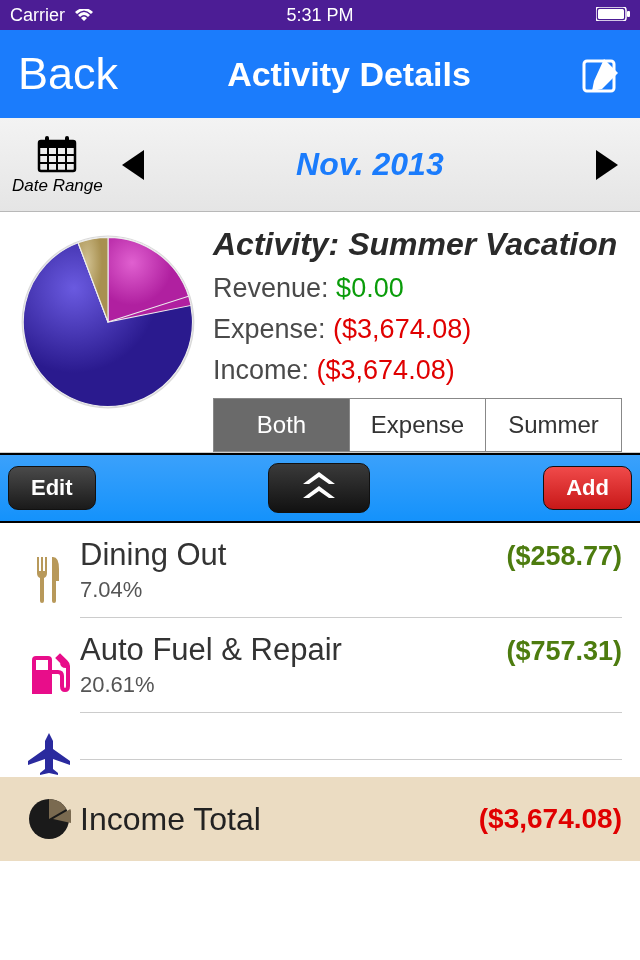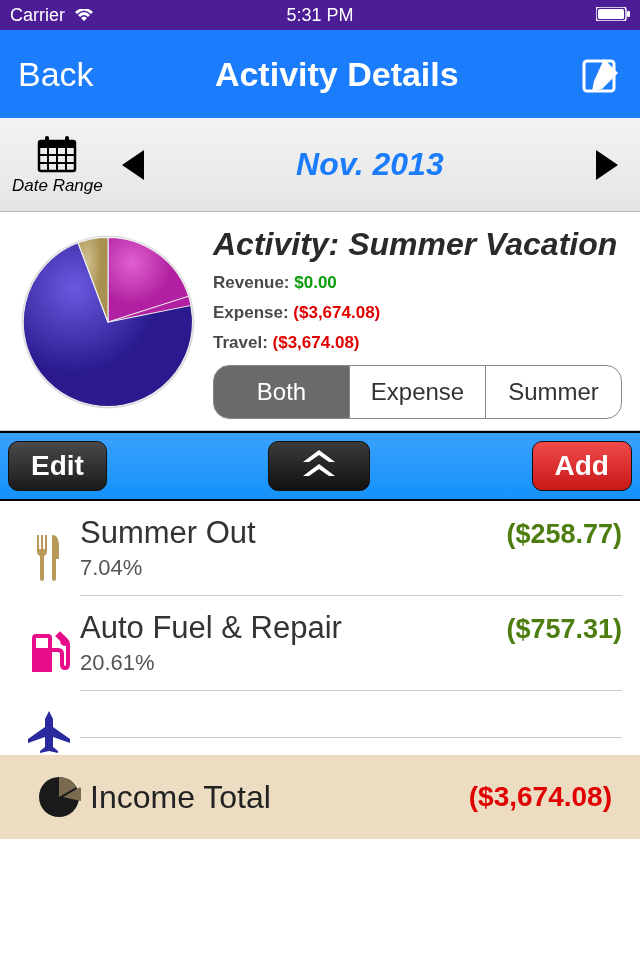--- a/index.html
+++ b/index.html
@@ -2,59 +2,59 @@
 <html><head>
   <meta charset="utf-8">
   <style>
     * { margin: 0; padding: 0; box-sizing: border-box; font-family: -apple-system, Helvetica, Arial, sans-serif; }
     body { width: 640px; height: 960px; overflow: hidden; background: #fff; }
     
     .status-bar { height: 30px; background: #4c1d95; display: flex; justify-content: space-between; align-items: center; padding: 0 10px; color: #fff; font-size: 18px; font-weight: 500; }
     .status-bar .center { position: absolute; left: 50%; transform: translateX(-50%); }
     
     .nav-bar { height: 88px; background: #1b7cfc; display: flex; align-items: center; justify-content: space-between; padding: 0 18px; color: #fff; }
-    .nav-bar .back { font-size: 34px; font-weight: 400; }
+    .nav-bar .back { font-size: 45px; font-weight: 400; }
     .nav-bar .title { font-size: 34px; font-weight: 600; }
     .nav-bar .compose { width: 42px; height: 42px; }
     
     .date-bar { height: 94px; background: linear-gradient(#f3f3f3, #e5e5e5); border-bottom: 1px solid #b8b8b8; display: flex; align-items: center; padding: 0 12px; }
     .date-range { display: flex; flex-direction: column; align-items: center; margin-right: 9px; }
     .date-range-label { font-size: 17px; font-style: italic; color: #000; margin-top: 2px; }
     .arrow-btn { width: 42px; height: 42px; display: flex; align-items: center; justify-content: center; }
     .date-label { flex: 1; text-align: center; font-size: 32px; font-weight: 700; font-style: italic; color: #1b7cfc; }
     
     .summary { display: flex; padding: 14px 18px 0px 18px; border-bottom: 1px solid #ccc; }
     .pie-wrap { width: 195px; padding: 6px 8px 14px 0; }
     .summary-text { flex: 1; }
     .activity-title { font-size: 32px; font-weight: 700; font-style: italic; color: #2a2a2a; margin-bottom: 10px; }
-    .stat-row { font-size: 17px; font-weight: 700; color: #4a4a4a; margin-bottom: 10px; }
+    .stat-row { font-size: 27px; font-weight: 400; color: #4a4a4a; margin-bottom: 10px; }
     .stat-row .val-green { color: #0a9c0a; }
     .stat-row .val-red { color: #e00000; }
     
-    .segment { display: flex; margin-top: 12px; border: 1px solid #888; border-radius: 16px; overflow: hidden; }
+    .segment { display: flex; margin-top: 12px; border: 1px solid #888; border-radius: 0; overflow: hidden; }
     .segment div { flex: 1; text-align: center; padding: 12px 0; font-size: 24px; color: #333; border-right: 1px solid #888;}
     .segment div:last-child { border-right: none; }
     .segment div.active { background: #6a6a6a; color: #fff; }
     
     .toolbar { height: 70px; background: linear-gradient(#3ba1fb, #1492fb); border-top: 2px solid #000; border-bottom: 2px solid #000; display: flex; align-items: center; justify-content: space-between; padding: 0 8px; }
-    .tb-btn { padding: 8px 22px; border-radius: 10px; font-size: 28px; font-weight: 700; color: #fff; border: 1px solid #111; text-align: right; }
+    .tb-btn { padding: 8px 22px; border-radius: 10px; font-size: 22px; font-weight: 700; color: #fff; border: 1px solid #111; text-align: right; }
     .tb-edit { background: linear-gradient(#4a4a4a, #1a1a1a); }
     .tb-add { background: linear-gradient(#f04a4a, #c81818); }
     .tb-center { background: linear-gradient(#3a3a3a, #111); padding: 6px 30px; border-radius: 10px; border: 1px solid #111; }
     
     .list { background: #fff; }
     .list-row { display: flex; align-items: center; padding: 14px 18px 0 18px; }
     .list-row .icon-cell { width: 62px; display: flex; align-items: flex-start; justify-content: center; padding-top: 4px; }
     .list-row .body { flex: 1; border-bottom: 1px solid #ccc; padding-bottom: 14px; }
     .list-row .top-line { display: flex; justify-content: space-between; align-items: baseline; }
     .list-row .cat { font-size: 31px; color: #333; }
     .list-row .amt { font-size: 27px; font-weight: 700; color: #4d7c0f; }
     .list-row .pct { font-size: 22px; color: #555; margin-top: 4px; }
     
-    .total-row { background: #ebdcc2; display: flex; align-items: center; padding: 20px 28px; }
+    .total-row { background: #ebdcc2; display: flex; align-items: center; padding: 20px 18px; }
     .total-row .icon-cell { width: 62px; display: flex; align-items: center; justify-content: center; }
     .total-row .label { flex: 1; font-size: 32px; color: #222; }
     .total-row .amt { font-size: 28px; font-weight: 700; color: #e00000; }
   </style>
 </head>
 <body>
 
 <div class="status-bar">
   <div>
     <span>Carrier</span>
@@ -140,21 +140,21 @@
   </div>
   <div class="summary-text">
     <div class="activity-title">Activity: Summer Vacation</div>
     <div class="stat-row">
       <span>Revenue:</span> <span class="val-green">$0.00</span>
     </div>
     <div class="stat-row">
       <span>Expense:</span> <span class="val-red">($3,674.08)</span>
     </div>
     <div class="stat-row">
-      <span>Travel:</span> <span class="val-red">($3,674.08)</span>
+      <span>Income:</span> <span class="val-red">($3,674.08)</span>
     </div>
     <div class="segment">
       <div class="active">Both</div>
       <div>Expense</div>
       <div>Summer</div>
     </div>
   </div>
 </div>
 
 <div class="toolbar">
@@ -173,21 +173,21 @@
     <div class="icon-cell">
       <svg width="40" height="50" viewBox="0 0 40 50">
           <g fill="#b8995a">
             <path d="M 8 2 L 8 18 Q 8 22 11 23 L 11 46 Q 11 48 13 48 Q 15 48 15 46 L 15 23 Q 18 22 18 18 L 18 2 L 16 2 L 16 16 L 14 16 L 14 2 L 12 2 L 12 16 L 10 16 L 10 2 Z"></path>
             <path d="M 24 2 Q 30 2 30 14 L 30 26 L 27 26 L 27 46 Q 27 48 25 48 Q 23 48 23 46 L 23 2 Z"></path>
           </g>
         </svg>
     </div>
     <div class="body">
       <div class="top-line">
-          <span class="cat">Summer Out</span>
+          <span class="cat">Dining Out</span>
           <span class="amt">($258.77)</span>
         </div>
       <div class="pct">7.04%</div>
     </div>
   </div>
   <div class="list-row">
     <div class="icon-cell">
       <svg width="46" height="46" viewBox="0 0 46 46">
           <g fill="#e80d8a">
             <path d="M 6 8 Q 6 4 10 4 L 22 4 Q 26 4 26 8 L 26 42 L 6 42 Z M 10 8 L 10 18 L 22 18 L 22 8 Z"></path>

